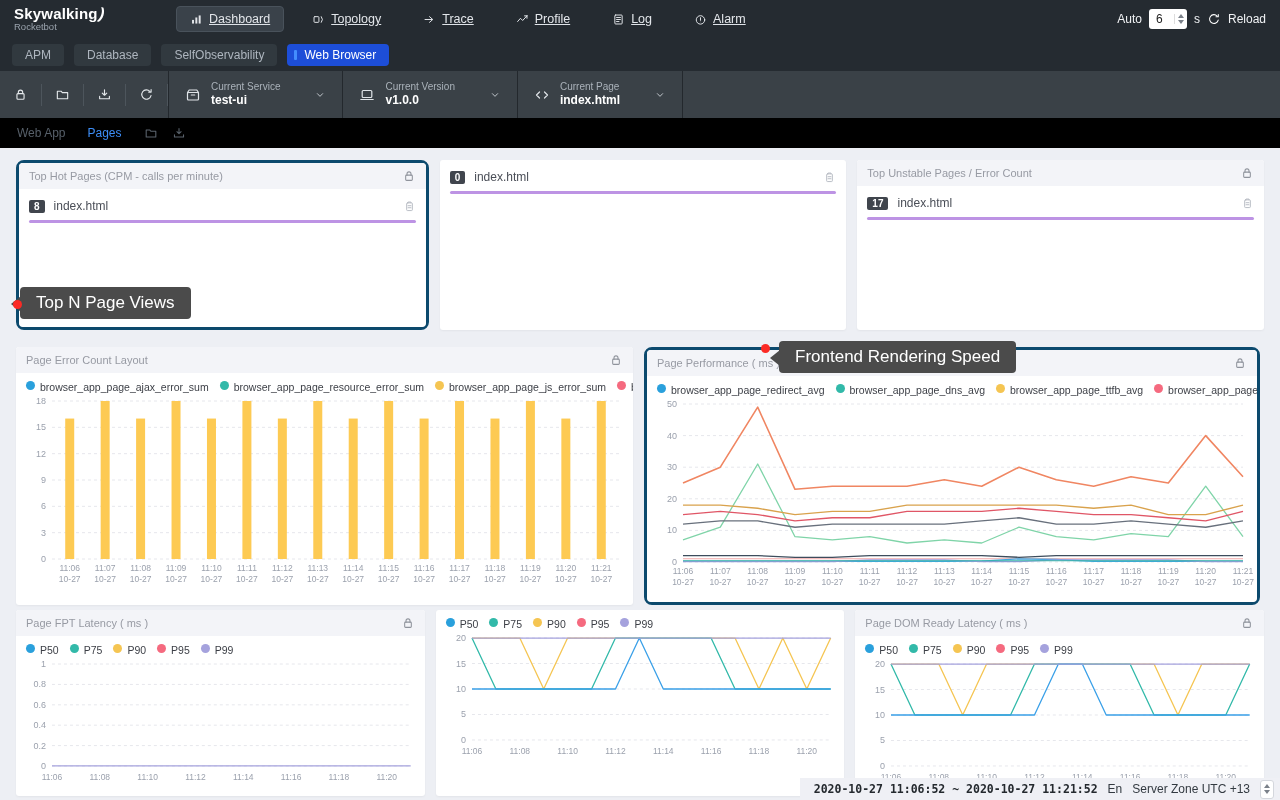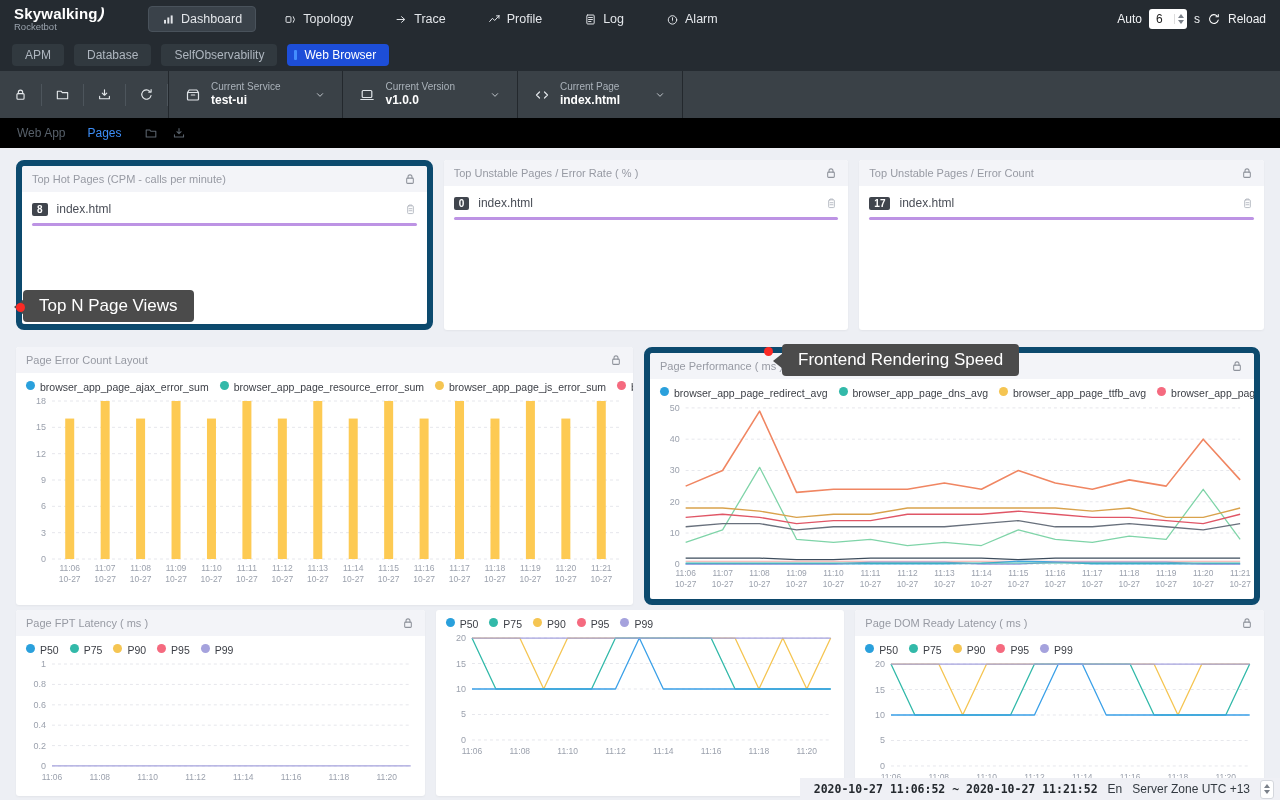--- a/index.html
+++ b/index.html
@@ -3,21 +3,21 @@
 <meta charset="utf-8">
 <style>
   * { box-sizing: border-box; }
   html,body { margin:0; padding:0; }
   body {
     width:1280px; height:800px; overflow:hidden; position:relative;
     font-family:"Liberation Sans", sans-serif; background:#edeff4; -webkit-font-smoothing:antialiased;
   }
   
   .topnav { height:38px; background:#252b31; display:flex; align-items:center; padding:0 14px; color:#dfe3e8; }
-  .logo { display:flex; flex-direction:column; margin-right:44px; line-height:1.05; }
+  .logo { display:flex; flex-direction:column; margin-right:72px; line-height:1.05; }
   .logo-row { display:flex; align-items:flex-start; }
   .logo-title { color:#fff; font-weight:bold; font-size:15px; letter-spacing:.2px; }
   .logo-swoosh { color:#fff; font-weight:bold; font-size:16px; transform:rotate(18deg); margin-left:1px; }
   .logo-sub { font-size:9.5px; color:#9aa3ad; }
   .nav-item { display:flex; align-items:center; gap:6px; height:26px; padding:0 13px; margin-right:14px; font-size:12.5px; color:#e3e6ea; border-radius:4px; border:1px solid transparent; cursor:pointer; }
   .nav-item.active { background:#3a424a; border-color:#49525b; }
   .nav-item .icn { display:flex; }
   .top-right { margin-left:auto; display:flex; align-items:center; gap:7px; font-size:12px; color:#f0f2f4; }
   .auto-input { width:38px; height:20px; background:#fff; border-radius:3px; display:flex; align-items:center; padding:0 3px 0 7px; color:#222; }
   .auto-val { flex:1; font-size:12px; }
@@ -66,21 +66,21 @@
   
   .p-error { width:617px; flex:none; height:258px; }
   .wrap-perf { width:616px; flex:none; height:258px; }
   .legend { display:flex; align-items:center; gap:11px; padding:8px 10px 0; font-size:10.5px; color:#3c3f46; white-space:nowrap; overflow:hidden; }
   .leg-item { display:flex; align-items:flex-start; gap:5px; cursor:pointer; }
   .dot { width:9px; height:9px; border-radius:50%; flex:none; }
   svg.chart { display:block; width:100%; }
   .chart-lg { height:198px; }
   .chart-sm { height:130px; }
   
-  .red-wrap { position:relative; border:6px solid #0c4a6e; border-radius:8px; }
+  .red-wrap { position:relative; border:3px solid #0c4a6e; border-radius:8px; }
   .red-wrap > .panel { width:100%; height:100%; border-radius:4px; }
   .ann-dot { position:absolute; width:9px; height:9px; border-radius:50%; background:#fb2a25; z-index:6; }
   .ann-tip { position:absolute; background:#4b4b4b; color:#fff; font-size:17px; padding:6px 16px; border-radius:4px; white-space:nowrap; z-index:5; }
   .ann-tip::before { content:""; position:absolute; left:-9px; top:9px; border-top:8px solid transparent; border-bottom:8px solid transparent; border-right:10px solid #4b4b4b; }
   .tip-hot { left:1px; top:124px; }
   .dot-hot { left:-6px; top:137px; }
   .tip-perf { left:132px; top:-9px; }
   .dot-perf { left:114px; top:-6px; }
   
   .footer { position:absolute; right:0; bottom:0; height:22px; display:flex; align-items:center; gap:10px; padding:0 6px 0 14px; background:rgba(238,240,245,.97); z-index:9; }
@@ -92,21 +92,21 @@
 <body>
 
 <header class="topnav">
   <div class="logo">
     <div class="logo-row">
       <span class="logo-title">Skywalking</span>
       <span class="logo-swoosh">)</span>
     </div>
     <span class="logo-sub">Rocketbot</span>
   </div>
-  <nav id="main-nav" style="display:flex;align-items:center;">
+  <nav id="main-nav" style="display:flex;align-items:center;text-decoration:underline;">
       <div class="nav-item active">
         <span class="icn">
           <svg viewBox="0 0 16 16" width="13" height="13">
             <g fill="none" stroke="currentColor" stroke-width="1.2" stroke-linecap="round" stroke-linejoin="round">
               <rect x="2.5" y="8.5" width="2.4" height="4.5" fill="currentColor" stroke="none"></rect>
               <rect x="6.6" y="5.5" width="2.4" height="7.5" fill="currentColor" stroke="none"></rect>
               <rect x="10.7" y="3" width="2.4" height="10" fill="currentColor" stroke="none"></rect>
             </g>
           </svg>
         </span>
@@ -348,31 +348,20 @@
                 </span>
               </div>
               <div class="progress"></div>
             </div>
           </div>
       </div>
       <span class="ann-dot dot-hot"></span>
       <div class="ann-tip tip-hot">Top N Page Views</div>
     </div>
     <div class="panel">
-      <div class="panel-header">
-        <span>Top Unstable Pages / Error Rate ( % )</span>
-        <span class="header-lock">
-            <svg viewBox="0 0 16 16" width="14" height="14">
-              <g fill="none" stroke="currentColor" stroke-width="1.2" stroke-linecap="round" stroke-linejoin="round">
-                <rect x="4.2" y="7" width="7.6" height="6" rx="1"></rect>
-                <path d="M5.7 7 V5.6 a2.3 2.3 0 0 1 4.6 0 V7"></path>
-              </g>
-            </svg>
-          </span>
-      </div>
       <div class="list-body">
           <div>
             <div class="list-line">
               <span class="badge">0</span>
               <span class="list-label">index.html</span>
               <span class="copy-icn">
                 <svg viewBox="0 0 16 16" width="13" height="13">
                   <g fill="none" stroke="currentColor" stroke-width="1.2" stroke-linecap="round" stroke-linejoin="round">
                     <rect x="4.5" y="3.5" width="7" height="9.5" rx="1"></rect>
                     <path d="M6.2 3.5 v-1 h3.6 v1 M6.2 7 h3.6 M6.2 9.5 h3.6"></path>

